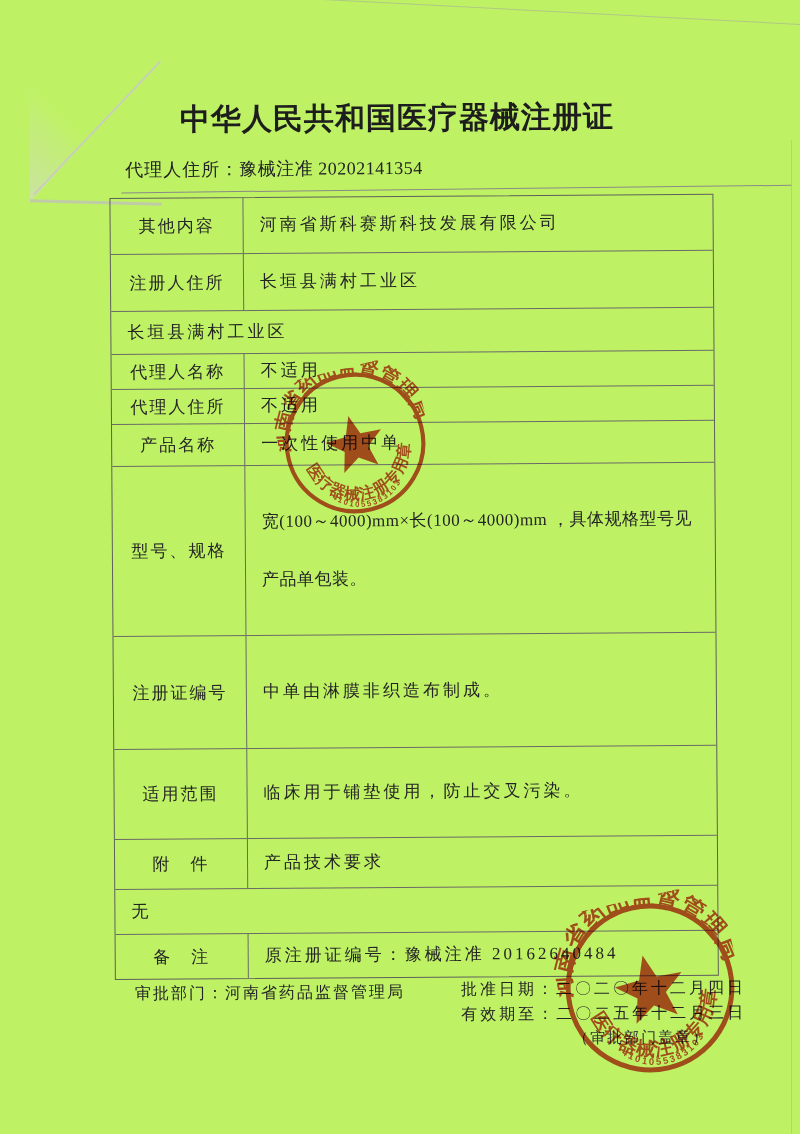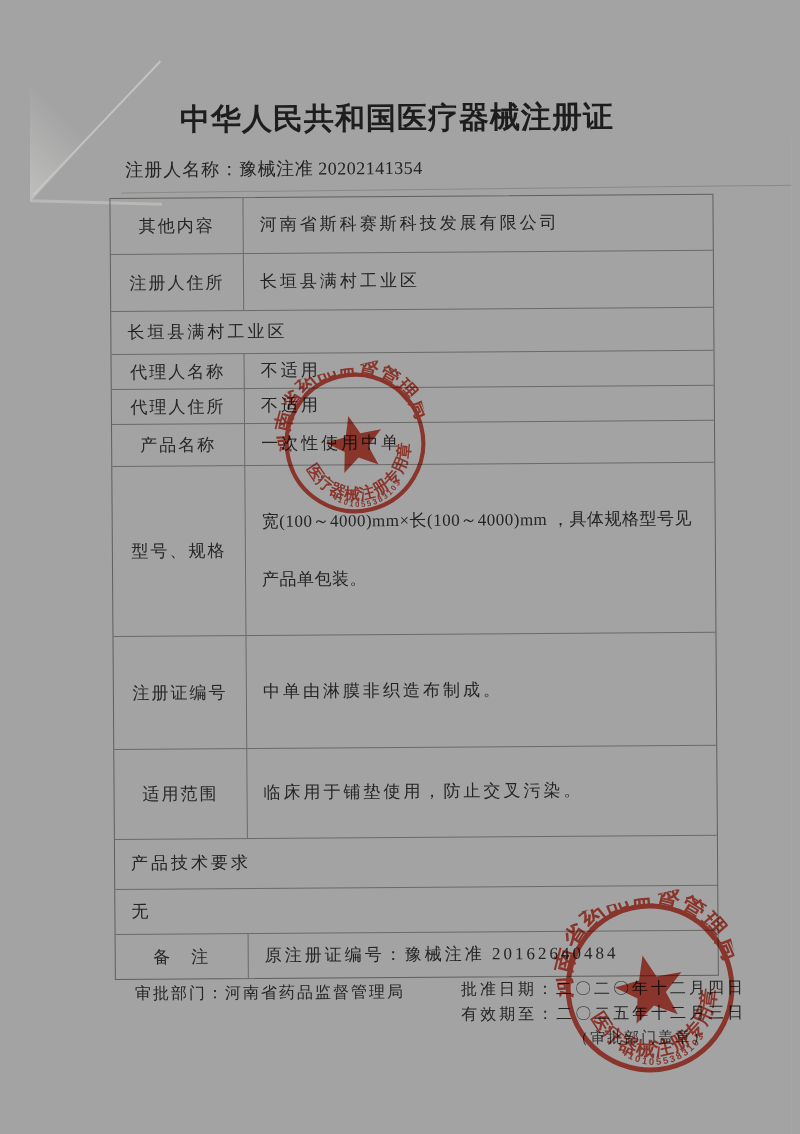--- a/index.html
+++ b/index.html
@@ -3,21 +3,21 @@
 <meta charset="utf-8">
 <style>
   html,body{margin:0;padding:0;}
   body{
     width:800px;height:1134px;
     background:#fbfbf9;
     font-family:"Liberation Serif","DejaVu Serif",serif;
     color:#2e2e2e;
     overflow:hidden;
   }
-  .page{position:relative;width:800px;height:1134px;background:#a3a3a3;}
+  .page{position:relative;width:800px;height:1134px;background:#bef264;}
 
   
   .fold-diag{position:absolute;left:33px;top:194px;width:184px;height:0;
     border-top:2px solid #c9c9c7;transform:rotate(-46.5deg);transform-origin:left top;opacity:.8;}
   .fold-base{position:absolute;left:30px;top:201px;width:132px;height:0;
     border-top:3px solid #bfbfbd;transform:rotate(1.5deg);opacity:.75;}
   .fold-shadow{position:absolute;left:30px;top:62px;width:130px;height:140px;
     background:linear-gradient(225deg,rgba(210,210,208,0) 55%,rgba(215,215,212,.55) 100%);
     clip-path:polygon(100% 0,0 100%,0 0);}
   .edge-top{position:absolute;left:152px;top:24px;width:648px;height:0;
@@ -76,21 +76,21 @@
   <div class="fold-shadow"></div>
   <div class="fold-diag"></div>
   <div class="fold-base"></div>
   <div class="edge-top"></div>
   <div class="edge-right"></div>
 
   <div class="content">
 
     <h1 class="title">中华人民共和国医疗器械注册证</h1>
 
-    <div class="reg-line"><span>注册人名称：</span><span class="num">豫械注准 20202141354</span></div>
+    <div class="reg-line"><span>代理人住所：</span><span class="num">豫械注准 20202141354</span></div>
     <div class="reg-underline"></div>
 
     <div class="cert-table">
       <div class="t-row">
         <div class="t-label">其他内容</div>
         <div class="t-value">河南省斯科赛斯科技发展有限公司</div>
       </div>
       <div class="t-row">
         <div class="t-label">注册人住所</div>
         <div class="t-value">长垣县满村工业区</div>
@@ -116,20 +116,21 @@
       </div>
       <div class="t-row">
         <div class="t-label">注册证编号</div>
         <div class="t-value">中单由淋膜非织造布制成。</div>
       </div>
       <div class="t-row">
         <div class="t-label">适用范围</div>
         <div class="t-value">临床用于铺垫使用，防止交叉污染。</div>
       </div>
       <div class="t-row">
+        <div class="t-label">附　件</div>
         <div class="t-value">产品技术要求</div>
       </div>
       <div class="t-row">
         <div class="t-value">无</div>
       </div>
       <div class="t-row">
         <div class="t-label">备　注</div>
         <div class="t-value">原注册证编号：豫械注准 20162640484</div>
       </div>
     </div>

